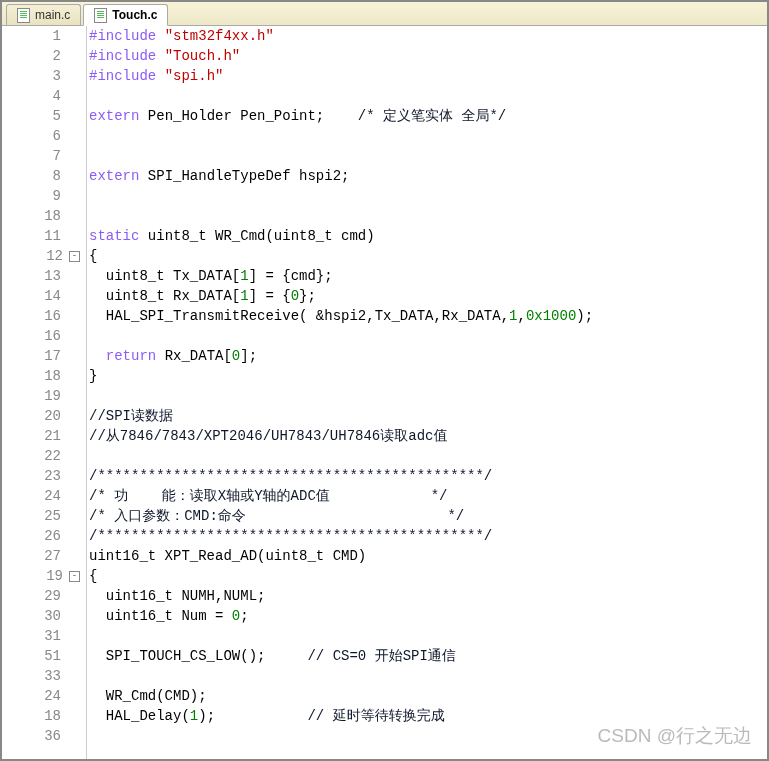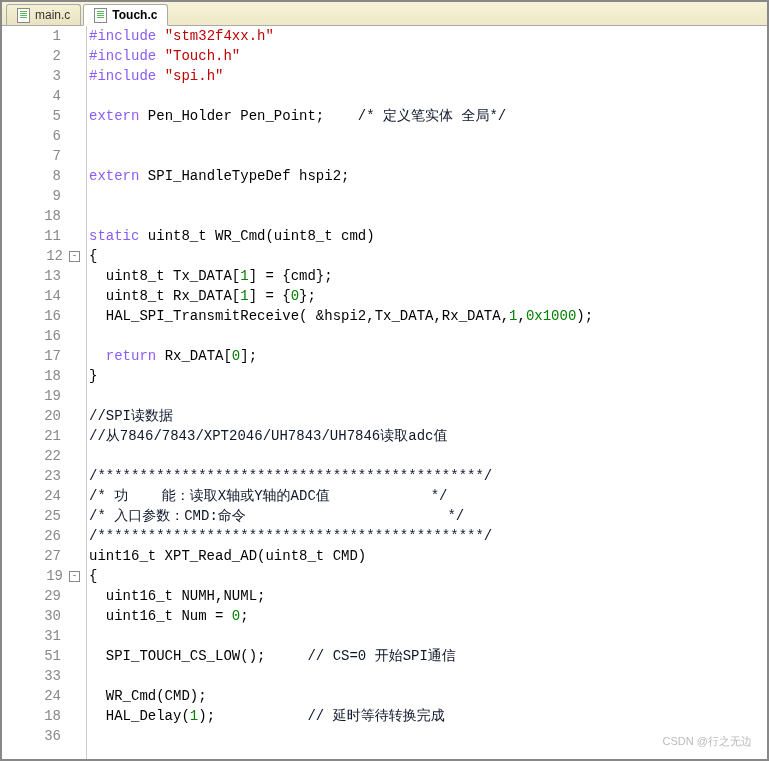--- a/index.html
+++ b/index.html
@@ -115,21 +115,21 @@
   }
   .kw { color: #8b5cf6; }
   .str { color: #c00000; }
   .cmt { color: #0f172a; }
   .num { color: #008000; }
   .watermark {
     position: absolute;
     bottom: 10px;
     right: 15px;
     font-family: Arial, sans-serif;
-    font-size: 11px;
+    font-size: 19px;
     color: rgba(130,130,130,0.55);
     pointer-events: none;
   }
 </style>
 </head>
 <body>
 
 <div class="tab-bar" id="tabBar">
     <div class="tab inactive">
       <span class="tab-icon"></span>

